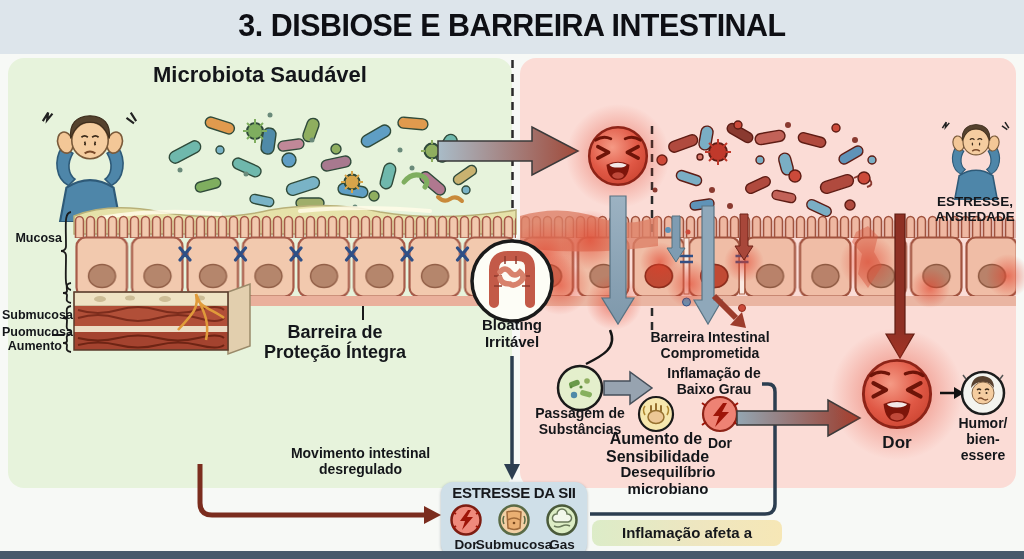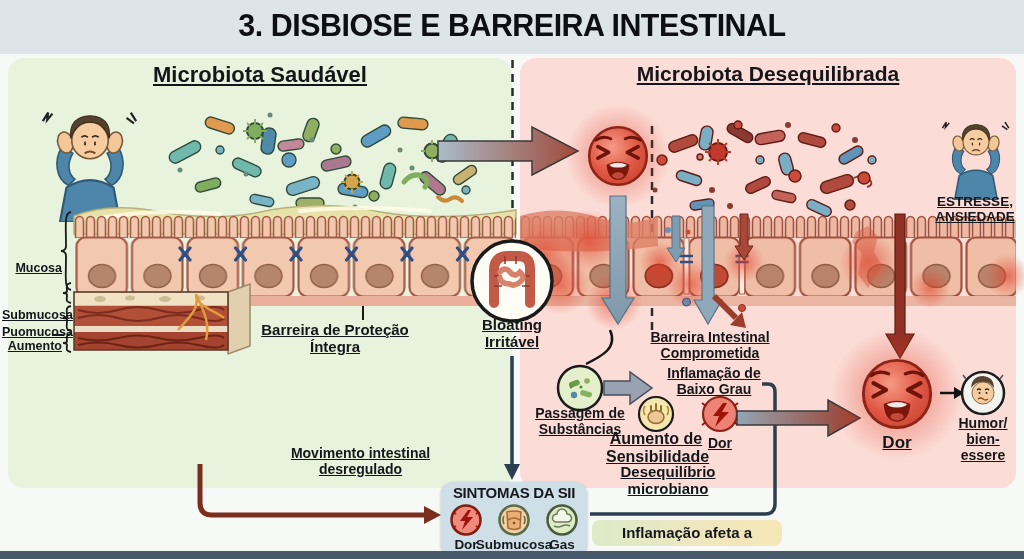--- a/index.html
+++ b/index.html
@@ -5,30 +5,30 @@
   html,body{margin:0;padding:0;}
   body{width:1024px;height:559px;position:relative;overflow:hidden;
        background:#f7f9f6;font-family:"Liberation Sans",sans-serif;color:#16181c;}
   .abs{position:absolute;}
   #header{left:0;top:0;width:1024px;height:54px;background:#dde5eb;z-index:1;}
   #main-title{left:0;top:7px;width:1024px;text-align:center;font-size:32px;font-weight:800;
               letter-spacing:-.5px;color:#0e0f14;transform:scaleX(.95);z-index:2;}
   #left-panel{left:8px;top:58px;width:504px;height:430px;background:#e7f3dc;border-radius:16px;z-index:1;}
   #right-panel{left:520px;top:58px;width:496px;height:430px;background:#fbdcd6;border-radius:16px;z-index:1;}
   #art{left:0;top:0;z-index:2;}
-  .lbl{z-index:3;font-weight:700;line-height:1.12;color:#14161a;text-decoration:underline;}
+  .lbl{z-index:3;font-weight:700;line-height:1.12;color:#14161a;}
   .ctr{text-align:center;}
   #left-title{left:60px;top:63px;width:400px;font-size:22px;font-weight:800;}
   #right-title{left:560px;top:62px;width:416px;font-size:21px;font-weight:800;line-height:1.15;}
   .layer-lbl{font-size:12.5px;text-align:right;}
-  #lbl-mucosa{left:6px;top:231px;width:56px;margin-top:30px;}
+  #lbl-mucosa{left:6px;top:231px;width:56px;}
   #lbl-puomucosa{left:2px;top:284px;width:60px;margin-top:41px;}
   #lbl-submucosa{left:2px;top:308px;width:60px;text-align:center;}
   #lbl-muscola{left:6px;top:339px;width:56px;}
-  #lbl-barreira-integra{left:250px;top:322px;width:170px;font-size:15px;}
+  #lbl-barreira-integra{left:250px;top:322px;width:170px;font-size:18px;}
   #lbl-intestino{left:462px;top:317px;width:100px;font-size:15px;}
   #lbl-movimento{left:288px;top:446px;width:145px;font-size:14px;}
   #lbl-estresse{left:928px;top:194px;width:94px;font-size:13.5px;font-weight:800;}
   #lbl-barreira-comp{left:638px;top:330px;width:144px;font-size:14px;}
   #lbl-inflamacao-baixo{left:662px;top:366px;width:104px;font-size:14px;}
   #lbl-passagem{left:528px;top:406px;width:104px;font-size:14px;}
   #lbl-aumento{left:606px;top:430px;width:100px;font-size:16px;}
   #lbl-dor-small{left:700px;top:436px;width:40px;font-size:14px;}
   #lbl-desequilibrio{left:578px;top:464px;width:180px;font-size:15px;}
   #lbl-dor-big{left:867px;top:433px;width:60px;font-size:17px;font-weight:800;}
@@ -354,21 +354,20 @@
   <use href="#person" x="936" y="116" width="80" height="84"></use>
 
   <g>
     <path d="M200,464 V503 Q200,515 212,515 H424" stroke="#7b2d1e" stroke-width="5" fill="none"></path>
     <polygon points="424,506 424,524 441,515" fill="#7b2d1e"></polygon>
   </g>
 </svg>
 
 <div class="abs lbl ctr" id="left-title">Microbiota Saudável</div>
 <div class="abs lbl ctr" id="right-title">
-  <span style="display:block">Microbiota Desequilibrada</span>
 </div>
 <div class="abs lbl layer-lbl" id="lbl-mucosa">Mucosa</div>
 <div class="abs lbl layer-lbl" id="lbl-puomucosa">Puomucosa</div>
 <div class="abs lbl layer-lbl" id="lbl-submucosa">Submucosa</div>
 <div class="abs lbl layer-lbl" id="lbl-muscola">Aumento</div>
 <div class="abs lbl ctr" id="lbl-barreira-integra">Barreira de Proteção Íntegra</div>
 <div class="abs lbl ctr" id="lbl-intestino">Bloating Irritável</div>
 <div class="abs lbl ctr" id="lbl-movimento">Movimento intestinal desregulado</div>
 <div class="abs lbl ctr" id="lbl-estresse">ESTRESSE, ANSIEDADE</div>
 <div class="abs lbl ctr" id="lbl-barreira-comp">Barreira Intestinal Comprometida</div>
@@ -378,21 +377,21 @@
 <div class="abs lbl ctr" id="lbl-dor-small">Dor</div>
 <div class="abs lbl ctr" id="lbl-desequilibrio">Desequilíbrio microbiano</div>
 <div class="abs lbl ctr" id="lbl-dor-big">Dor</div>
 <div class="abs lbl ctr" id="lbl-humor">
   <span style="display:block">Humor/</span>
   <span style="display:block">bien-</span>
   <span style="display:block">essere</span>
 </div>
 
 <div class="abs" id="symptoms-box">
-  <div id="symptoms-title">SINTOMAS DA SII</div>
+  <div id="symptoms-title">ESTRESSE DA SII</div>
   <div class="sym-row">
     <div class="sym-col">
       <svg width="36" height="36" viewBox="0 0 36 36">
         <circle cx="18" cy="18" r="14.5" fill="#ef8a7c" stroke="#7e1d12" stroke-width="2.5"></circle>
         <polygon points="20,8 12,19 17,19 14,28 25,15 19,15 23,8" fill="#9e1408"></polygon>
         <path d="M8,12 l-3,-2 M8,24 l-3,2 M28,12 l3,-2 M28,24 l3,2" stroke="#9e1408" stroke-width="2"></path>
       </svg>
       <div class="sym-label">Dor</div>
     </div>
     <div class="sym-col">

